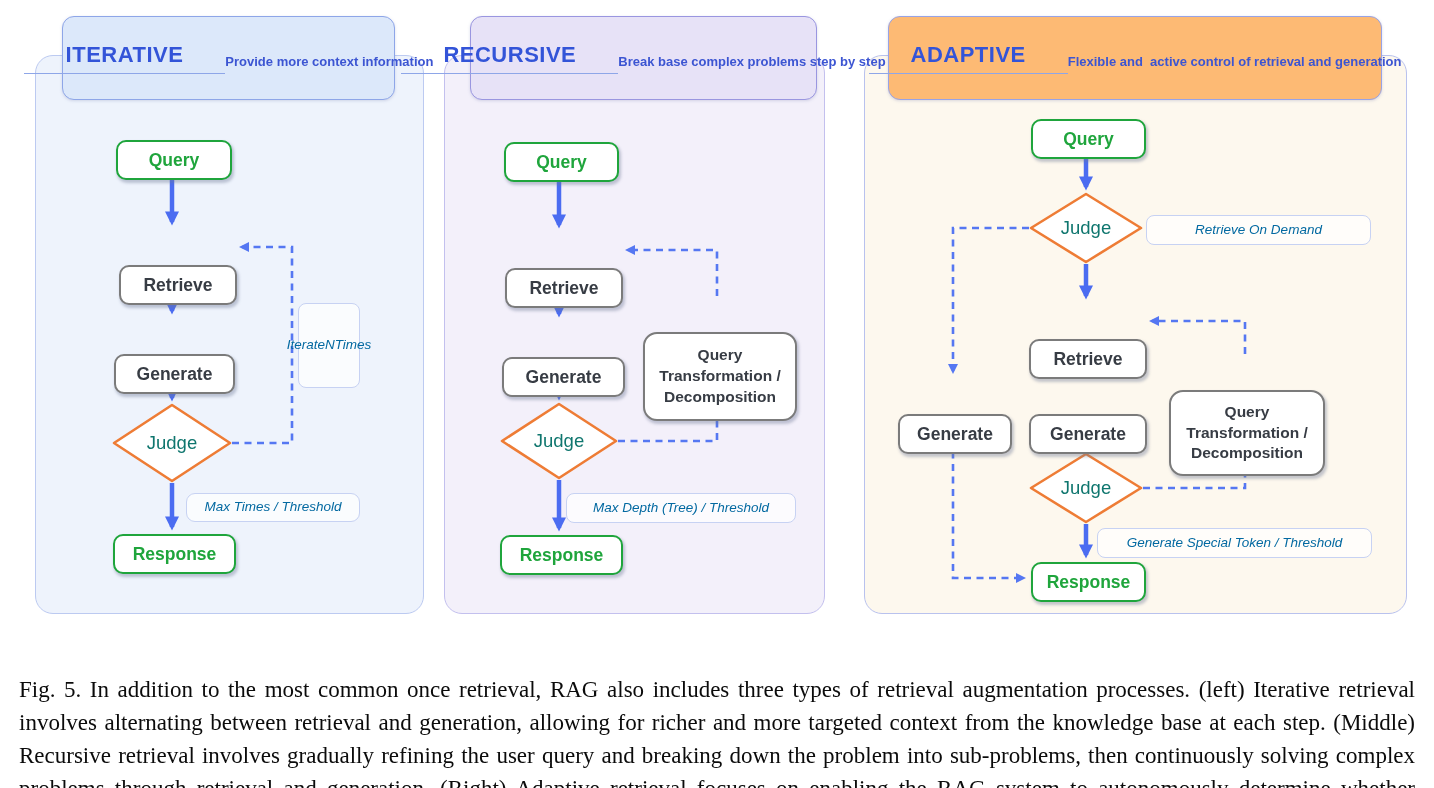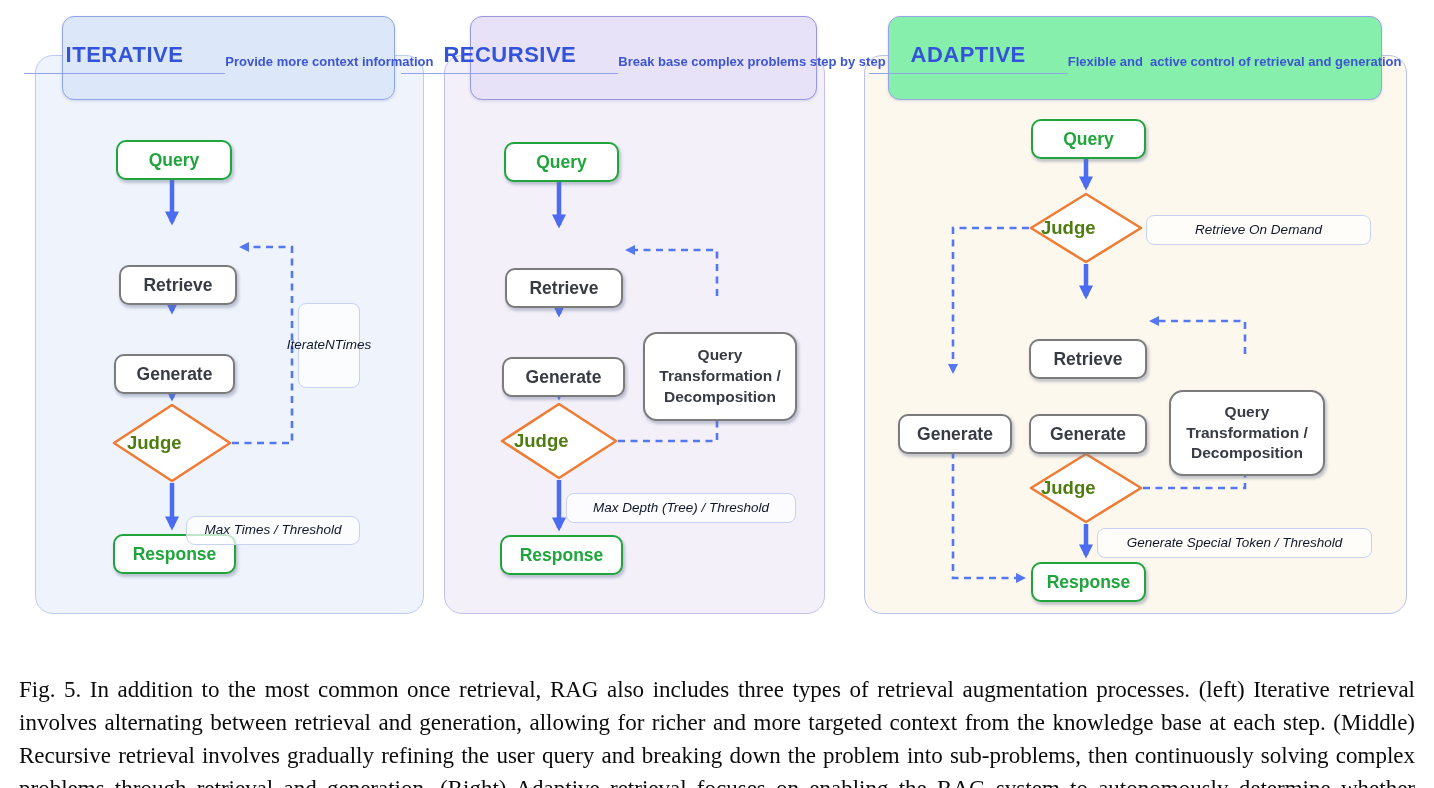--- a/index.html
+++ b/index.html
@@ -10,37 +10,37 @@
   .diagram{position:absolute;left:0;top:0;width:1434px;height:640px;}
   .panel{position:absolute;border:1.5px solid;border-radius:18px;}
   .panel.iterative{left:35px;top:55px;width:387px;height:557px;background:#eef3fc;border-color:#bccaf1;}
   .panel.recursive{left:444px;top:55px;width:379px;height:557px;background:#f3f0fa;border-color:#c3c0ee;}
   .panel.adaptive{left:864px;top:55px;width:541px;height:557px;background:#fdf8ee;border-color:#b9c2ee;}
   .hdr{position:absolute;top:16px;height:82px;border:1.5px solid;border-radius:12px;z-index:4;
        display:flex;align-items:center;justify-content:center;
        box-shadow:0 1px 3px rgba(110,120,170,.25);}
   .hdr.h-iterative{left:62px;width:331px;background:#dce8fa;border-color:#8ea6e8;}
   .hdr.h-recursive{left:470px;width:345px;background:#e7e2f7;border-color:#9a96e0;}
-  .hdr.h-adaptive{left:888px;width:492px;background:#86efac;border-color:#98a3e6;}
+  .hdr.h-adaptive{left:888px;width:492px;background:#fdba74;border-color:#98a3e6;}
   .hdr .title{font-weight:700;font-size:22px;color:#3354d8;letter-spacing:.5px;
        padding:0 42px 5px;border-bottom:1px solid #8ea6e8;}
   .hdr .subtitle{font-size:13px;margin-top:6px;font-weight:700;color:#3c55d2;white-space:pre;}
   .arrows{position:absolute;left:0;top:0;pointer-events:none;}
   .node{position:absolute;display:flex;align-items:center;justify-content:center;text-align:center;
        background:#ffffff;border-radius:10px;font-weight:700;
        box-shadow:1.5px 2.5px 3px rgba(110,120,150,.4);}
   .node.green{border:2.5px solid #1fa53c;color:#1fa53c;font-size:17.5px;}
   .node.gray{border:2px solid #7b7b7b;color:#373c44;font-size:17.5px;margin-top:36px;}
   .node.qtbox{flex-direction:column;font-size:15.5px;line-height:1.34;border-radius:14px;color:#373c44;}
   .lbl{position:absolute;display:flex;align-items:center;justify-content:center;text-align:center;
        background:rgba(255,255,255,.72);border:1px solid #c7d2f3;border-radius:8px;
-       color:#0f172a;font-style:italic;font-size:13.5px;line-height:1.55;}
+       color:#0369a1;font-style:italic;font-size:13.5px;line-height:1.55;}
   .lbl.multiline{flex-direction:row;}
-  .judge-label{position:absolute;color:#4d7c0f;font-weight:700;font-size:18.5px;
-       width:90px;text-align:left;z-index:2;}
+  .judge-label{position:absolute;color:#0f766e;font-weight:400;font-size:18.5px;
+       width:90px;text-align:center;z-index:2;}
   .caption{position:absolute;left:19px;top:650px;width:1396px;text-align:justify;
        font-family:"Liberation Serif",serif;font-size:23px;line-height:1.44;color:#0b0b0b;}
 </style>
 </head>
 <body>
 
 <svg width="0" height="0" style="position:absolute">
   <defs>
     <marker id="ah-solid" markerUnits="userSpaceOnUse" markerWidth="15" markerHeight="14" viewBox="0 0 10 10" refX="7.5" refY="5" orient="auto">
       <path d="M0,0 L10,5 L0,10 Z" fill="#4b6cf1"></path>
@@ -67,21 +67,21 @@
     <div class="node green" style="left:80px;top:84px;width:112px;height:36px;">Query</div>
     <div class="node gray" style="left:83px;top:173px;width:114px;height:36px;">Retrieve</div>
     <div class="node gray" style="left:78px;top:262px;width:117px;height:36px;">Generate</div>
     <div class="judge-label" style="left:91px;top:376px;">Judge</div>
     <div class="node green" style="left:77px;top:478px;width:119px;height:36px;">Response</div>
     <div class="lbl multiline" style="left:262px;top:247px;width:60px;height:83px;">
       <div>Iterate</div>
       <div>N</div>
       <div>Times</div>
     </div>
-    <div class="lbl" style="left:150px;top:460px;width:172px;height:27px;border-radius:9px;">Max Times / Threshold</div>
+    <div class="lbl" style="left:150px;top:437px;width:172px;height:27px;border-radius:9px;">Max Times / Threshold</div>
   </div>
   <div class="hdr h-iterative">
     <div class="title">ITERATIVE</div>
     <div class="subtitle">Provide more context information</div>
   </div>
 
   <div class="panel recursive">
     <svg class="arrows" width="379" height="557">
       <g stroke="#4b6cf1" stroke-width="4.5" fill="none" marker-end="url(#ah-solid)">
         <line x1="114" y1="124" x2="114" y2="169"></line>

